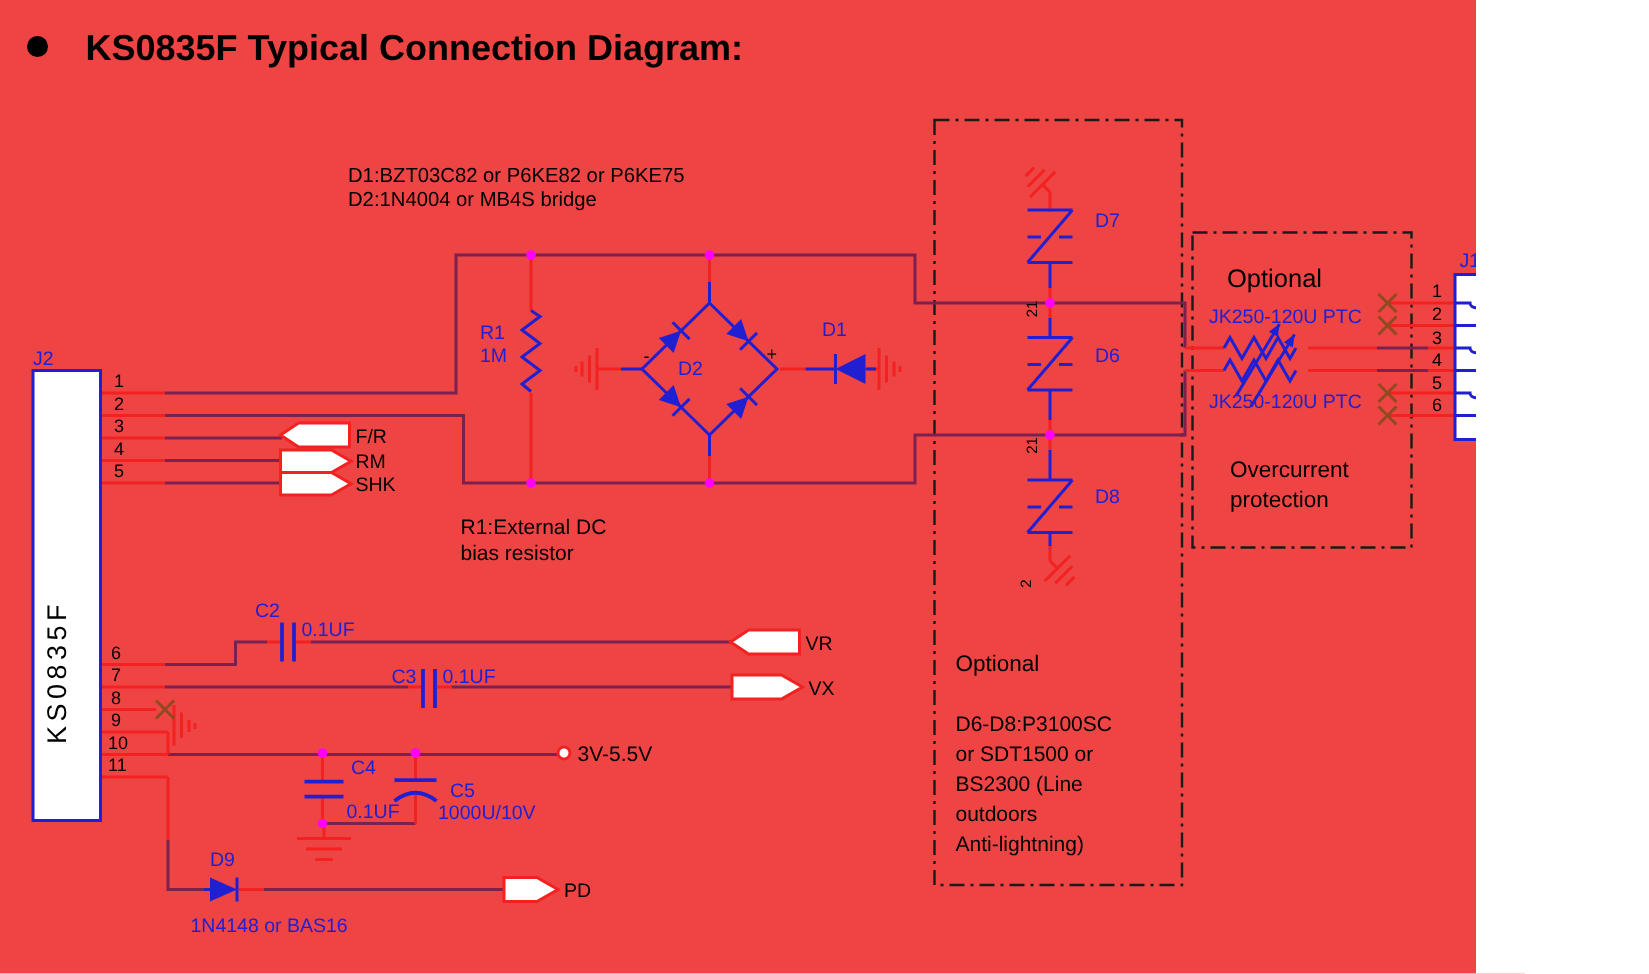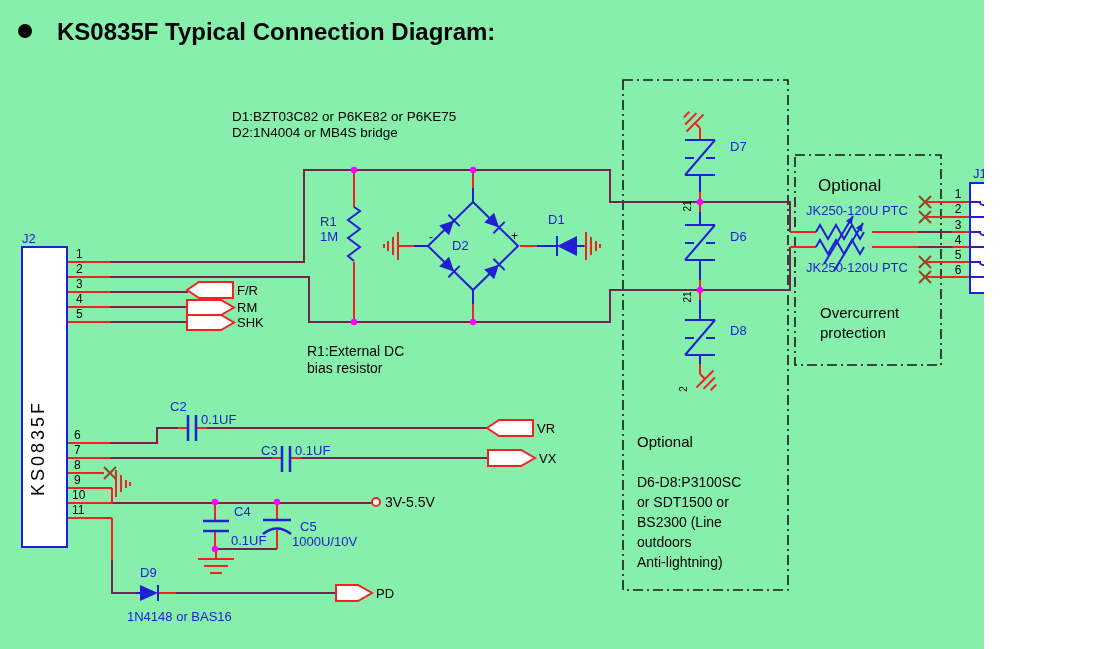--- a/index.html
+++ b/index.html
@@ -1,16 +1,16 @@
 <!DOCTYPE html>
 <html><head>
 <meta charset="utf-8">
 <style>
   html,body{margin:0;padding:0;background:#fff}
-  .stage{position:relative;width:984px;height:649px;background:#86efac;overflow:hidden}
+  .stage{position:relative;width:984px;height:649px;background:#ef4444;overflow:hidden}
   svg{position:absolute;left:0;top:0}
   svg text{font-family:"Liberation Sans",sans-serif;fill:#000}
   .title{font-size:24px;font-weight:bold}
   .note{font-size:13.5px}
   .s13{font-size:13px}
   .s12{font-size:12px}
   .s10{font-size:10px}
   .s14{font-size:14px}
   .s15{font-size:15px}
   .s17{font-size:17px}

